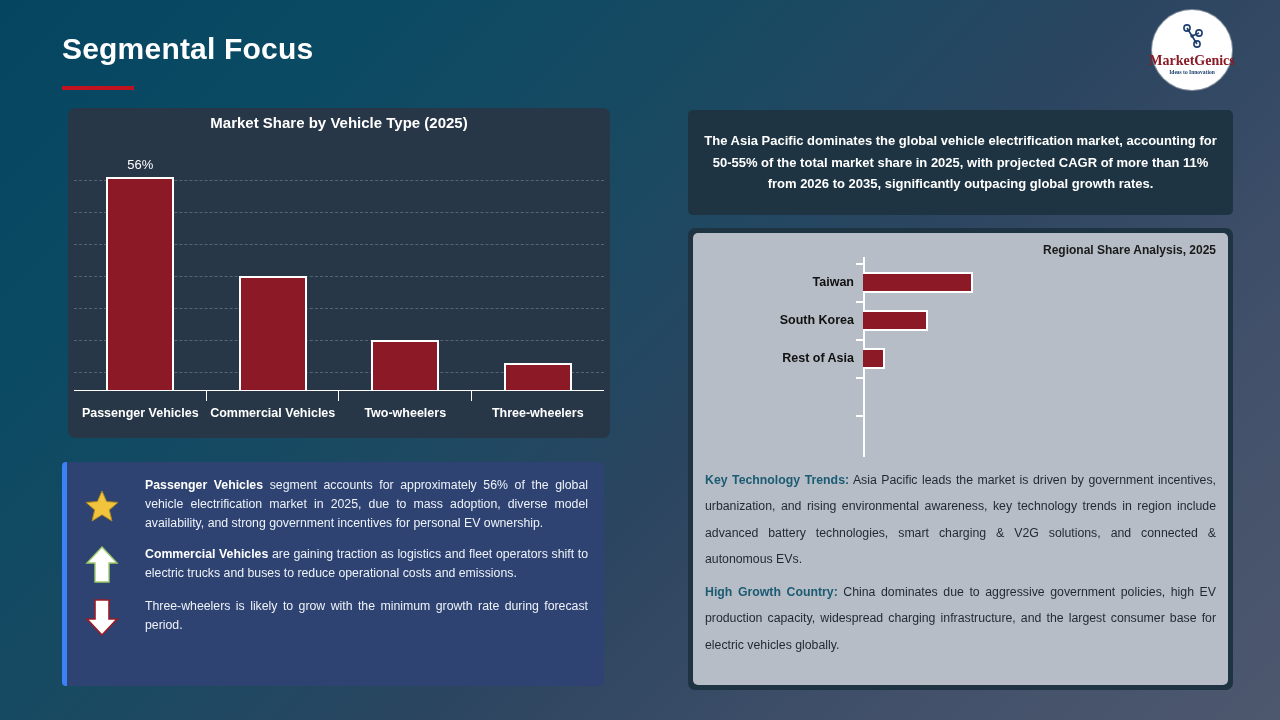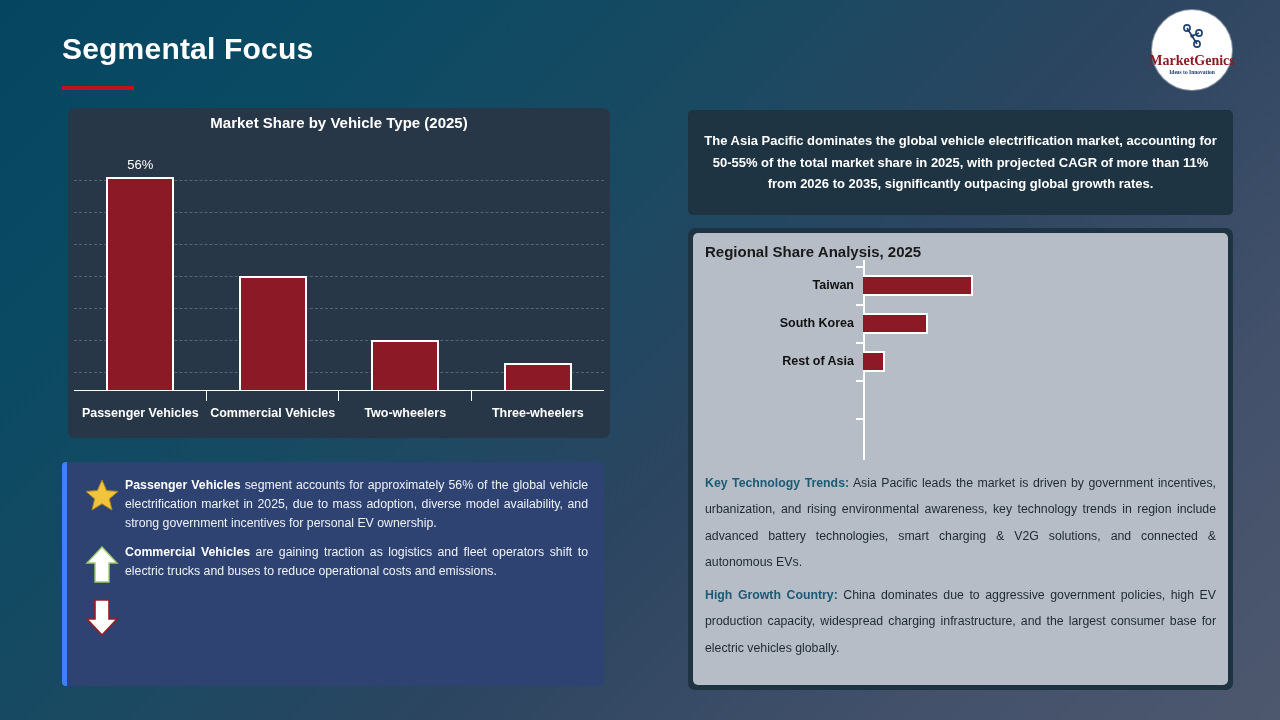--- a/index.html
+++ b/index.html
@@ -179,22 +179,23 @@
     top: 462px;
     width: 542px;
     height: 224px;
     background: #2e4372;
     border-left: 5px solid #3b82f6;
     border-radius: 4px;
     padding: 14px 12px 10px 12px;
   }
   .insight-row {
     display: flex;
-    align-items: flex-start;
+    align-items: center;
     margin-bottom: 10px;
+    gap: 20px;
   }
   .insight-icon {
     width: 46px;
     min-width: 46px;
     display: flex;
     justify-content: center;
     padding-top: 2px;
   }
   .insight-text {
     color: #eef2f8;
@@ -240,23 +241,23 @@
   }
   #regional-inner {
     width: 100%;
     height: 100%;
     background: #b6bdc6;
     border-radius: 5px;
     padding: 10px 12px 12px 12px;
     position: relative;
   }
   #regional-chart-title {
-    text-align: left;
+    text-align: right;
     color: #1a1a1a;
-    font-size: 15px;
+    font-size: 12px;
     font-weight: bold;
     margin-bottom: 6px;
   }
   #regional-chart {
     position: relative;
     height: 190px;
     margin-left: 2px;
   }
   .hbar-row {
     display: flex;
@@ -419,20 +420,23 @@
       <b>Commercial Vehicles</b><span> are gaining traction as logistics and fleet operators shift to electric trucks and buses to reduce operational costs and emissions.</span>
     </div>
   </div>
 
   <div class="insight-row">
     <div class="insight-icon">
       <svg width="34" height="40" viewBox="0 0 34 40">
         <polygon points="17,38 32,22 24,22 24,3 10,3 10,22 2,22" fill="#ffffff" stroke="#9b1b26" stroke-width="1.6"></polygon>
       </svg>
     </div>
+    <div class="insight-text">
+      <span>Three-wheelers is likely to grow with the minimum growth rate during forecast period.</span>
+    </div>
   </div>
 
 </div>
 
 <div id="asia-callout">
   <div id="asia-callout-text">The Asia Pacific dominates the global vehicle electrification market, accounting for 50-55% of the total market share in 2025, with projected CAGR of more than 11% from 2026 to 2035, significantly outpacing global growth rates.</div>
 </div>
 
 <div id="regional-panel">
   <div id="regional-inner">

